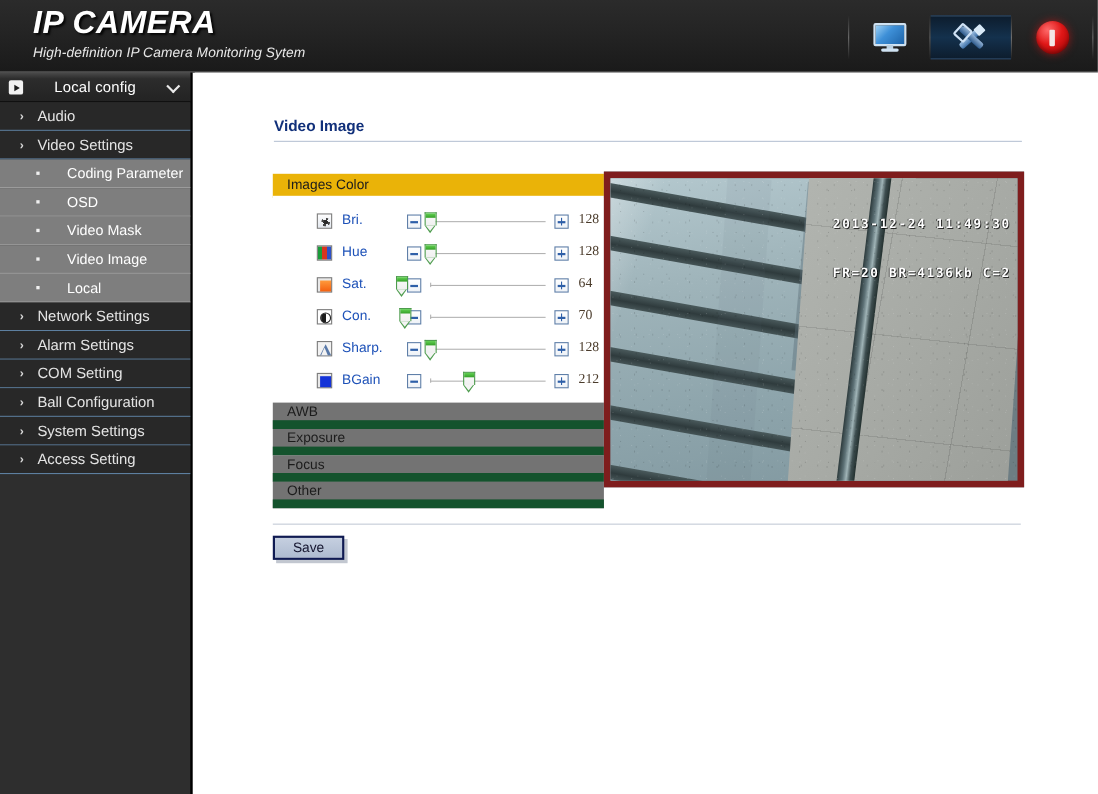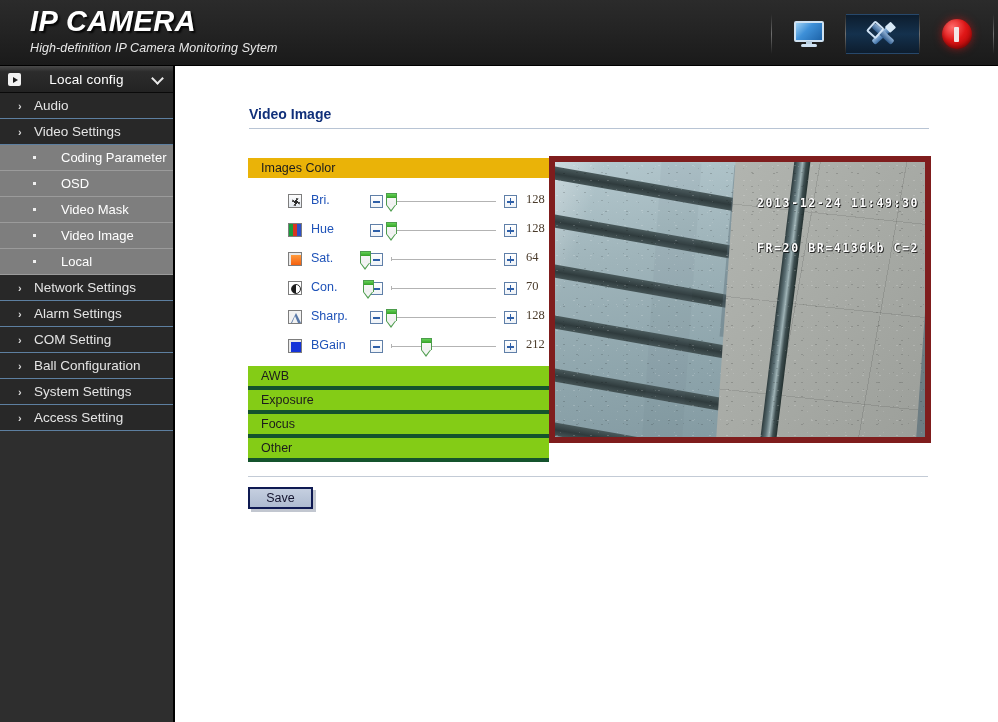--- a/index.html
+++ b/index.html
@@ -435,22 +435,22 @@
     width: 10px; height: 10px; background: #ee1c1c;
   }
   .ic-bgain { background: #e8e8e8; }
   .ic-bgain::after {
     content: ""; position: absolute; left: 2px; top: 2px;
     width: 10px; height: 10px; background: #1433d8;
   }
 
   .collapsed-sec {
     height: 24px;
-    background: #84cc16;
-    border-bottom: 4px solid #14532d;
+    background: #737373;
+    border-bottom: 8px solid #14532d;
     display: flex;
     align-items: center;
     padding-left: 13px;
     font-size: 12.5px;
     color: #1c1c1c;
     cursor: pointer;
   }
 
   
   .video-wrap {

